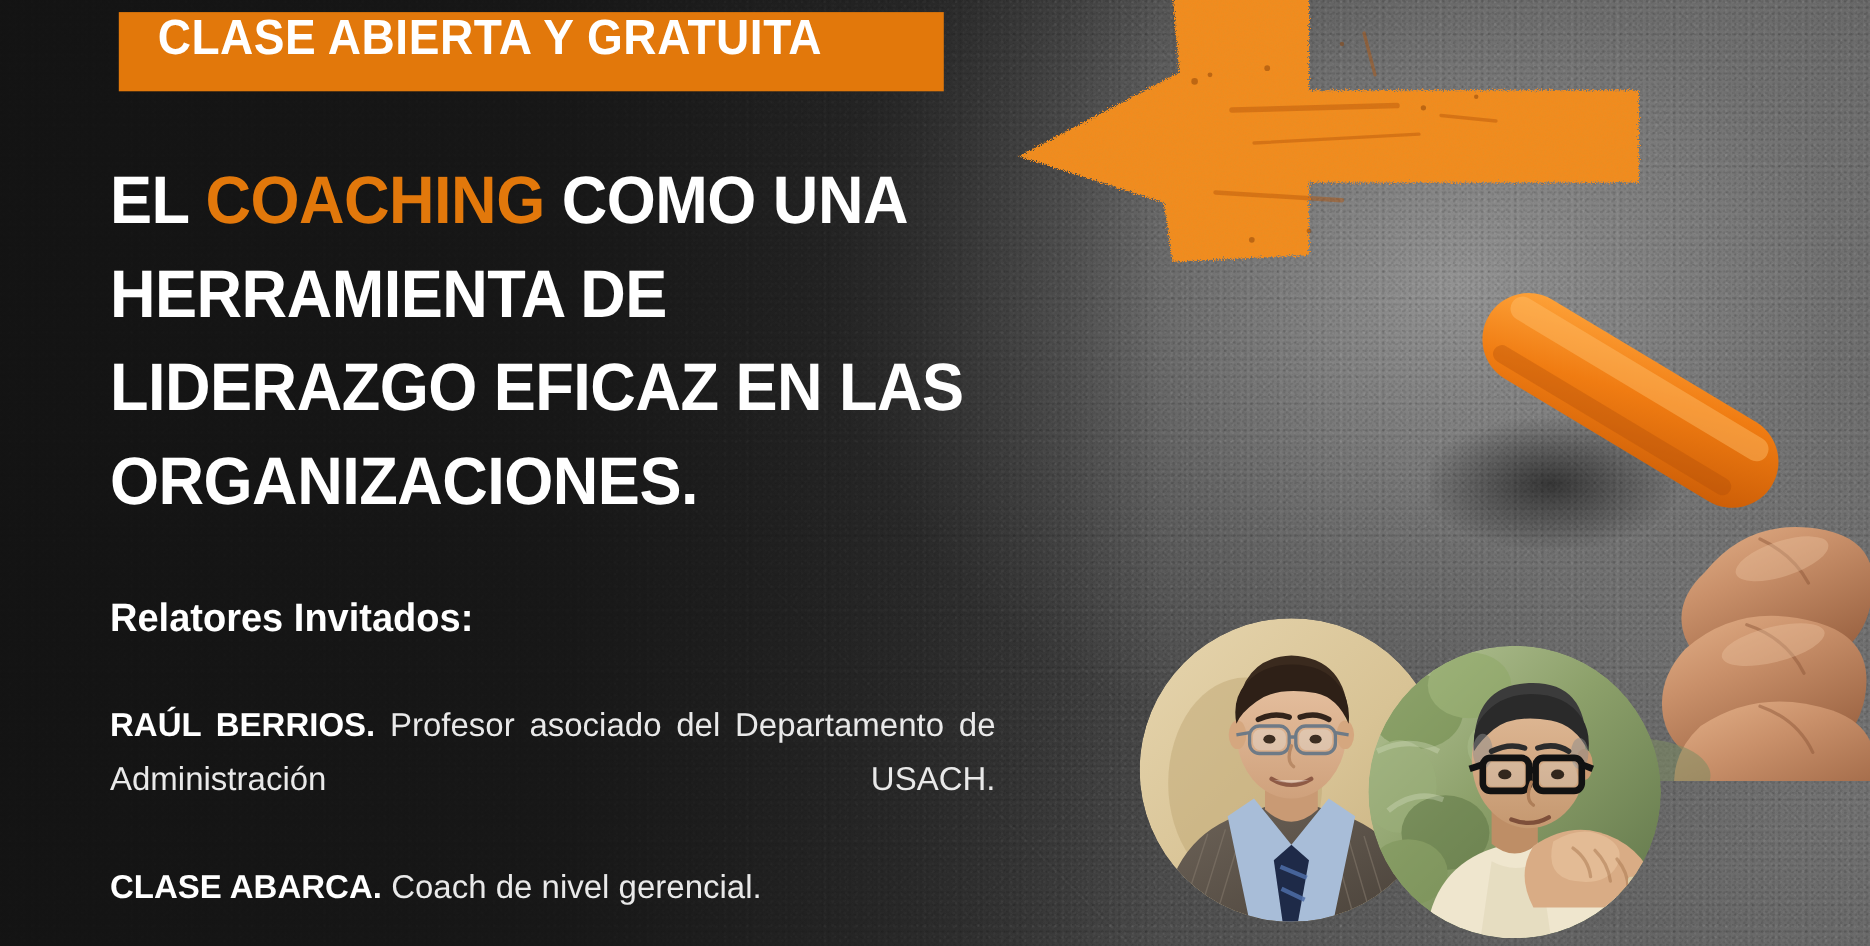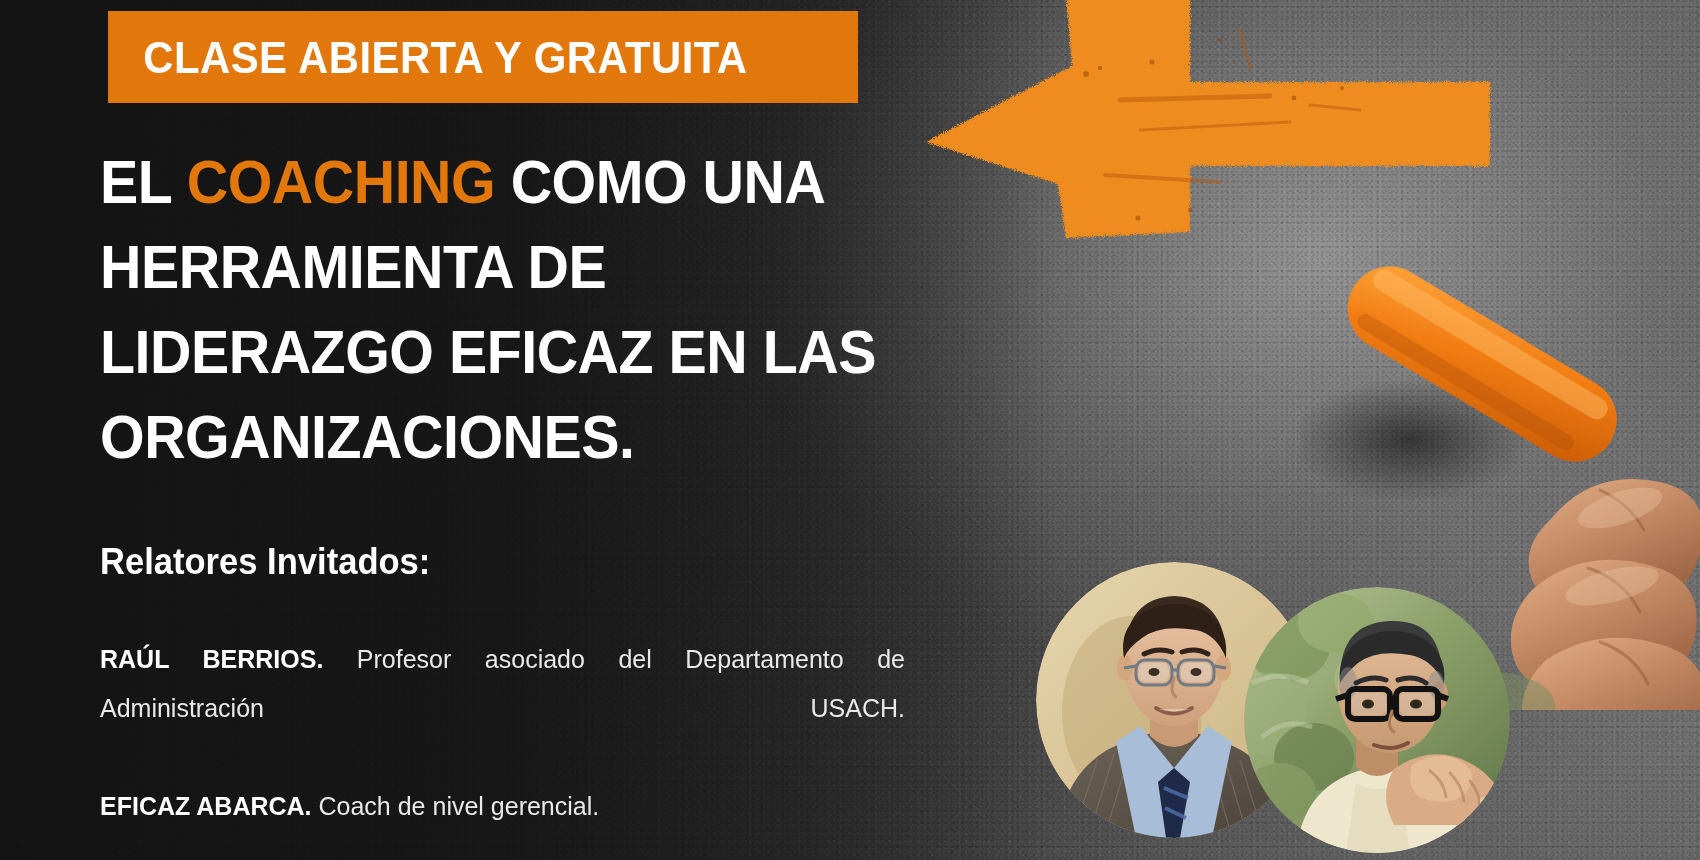--- a/index.html
+++ b/index.html
@@ -56,23 +56,23 @@
   .arrow-wrap{position:absolute;left:890px;top:-30px;width:620px;height:330px;}
   .arrow-wrap svg{display:block;width:100%;height:100%;}
 
   
   .chalk-wrap{position:absolute;left:1300px;top:190px;width:400px;height:520px;}
   .chalk-wrap svg{display:block;width:100%;height:100%;}
 
   
   .banner{
     position:absolute;left:108px;top:11px;
-    width:750px;height:92px;
+    width:750px;height:72px;
     background:#E2780B;
-    display:flex;align-items:center;
+    display:flex;
   }
   .banner-text{
     color:#ffffff;
     font-size:45px;
     font-weight:bold;
     letter-spacing:.5px;
     line-height:1;
     padding-left:38px;
     transform:scaleX(.93);
     transform-origin:left center;
@@ -104,21 +104,21 @@
     font-weight:bold;
     letter-spacing:0px;
     white-space:nowrap;
     transform:scaleX(.96);
     transform-origin:left center;
   }
   .bio{
     position:absolute;left:100px;top:635px;
     width:805px;
     color:#e9e9e9;
-    font-size:25px;
+    font-size:30px;
     line-height:49px;
     text-align:justify;
     text-justify:inter-word;
   }
   .bio p{margin:0;}
   .bio .p1{text-align:justify;}
   .bio .p1::after{content:"";display:inline-block;width:100%;}
   .bio b{color:#ffffff;font-weight:bold;}
 
   
@@ -243,21 +243,21 @@
     <div class="line"><span>EL </span><span class="hl-accent">COACHING</span><span> COMO UNA</span></div>
     <div class="line">HERRAMIENTA DE</div>
     <div class="line">LIDERAZGO EFICAZ EN LAS</div>
     <div class="line">ORGANIZACIONES.</div>
   </div>
 
   <div class="subhead">Relatores Invitados:</div>
 
   <div class="bio">
     <p class="p1"><b>RAÚL BERRIOS.</b><span> Profesor asociado del Departamento de Administración USACH.</span></p>
-    <p><b>EFICAZ ABARCA.</b><span>  Coach de nivel gerencial.</span></p>
+    <p><b>CLASE ABARCA.</b><span>  Coach de nivel gerencial.</span></p>
   </div>
 
   <div class="portrait" id="portrait-1">
     <svg viewBox="0 0 276 276" xmlns="http://www.w3.org/2000/svg">
       <defs>
         <clipPath id="clip1">
             <circle cx="138" cy="138" r="138"></circle>
           </clipPath>
         <linearGradient id="bgTan" x1="0" y1="0" x2="1" y2="1">
           <stop offset="0%" stop-color="#E6D5AE"></stop>

